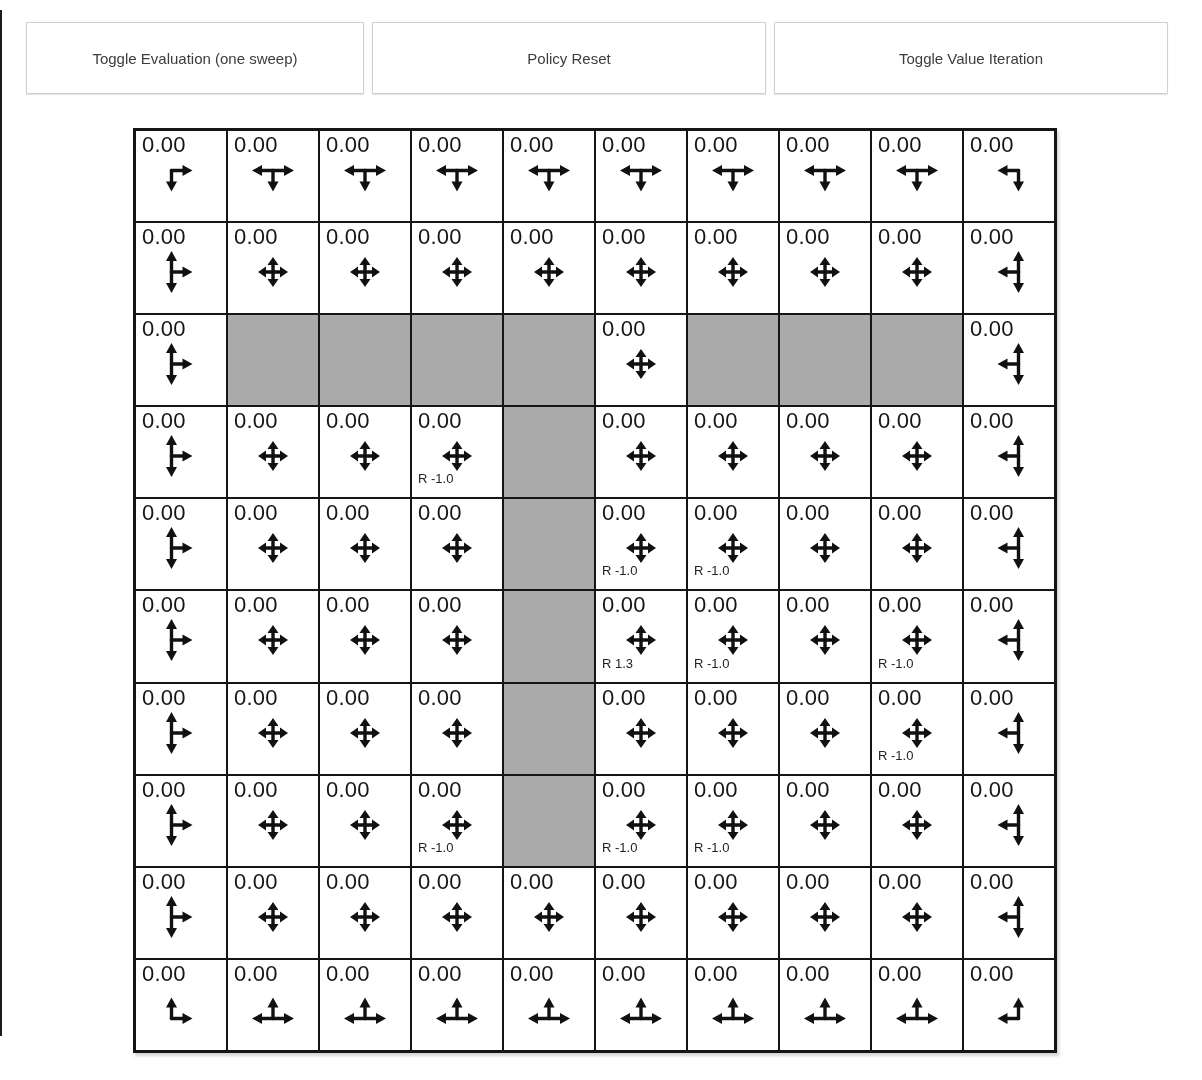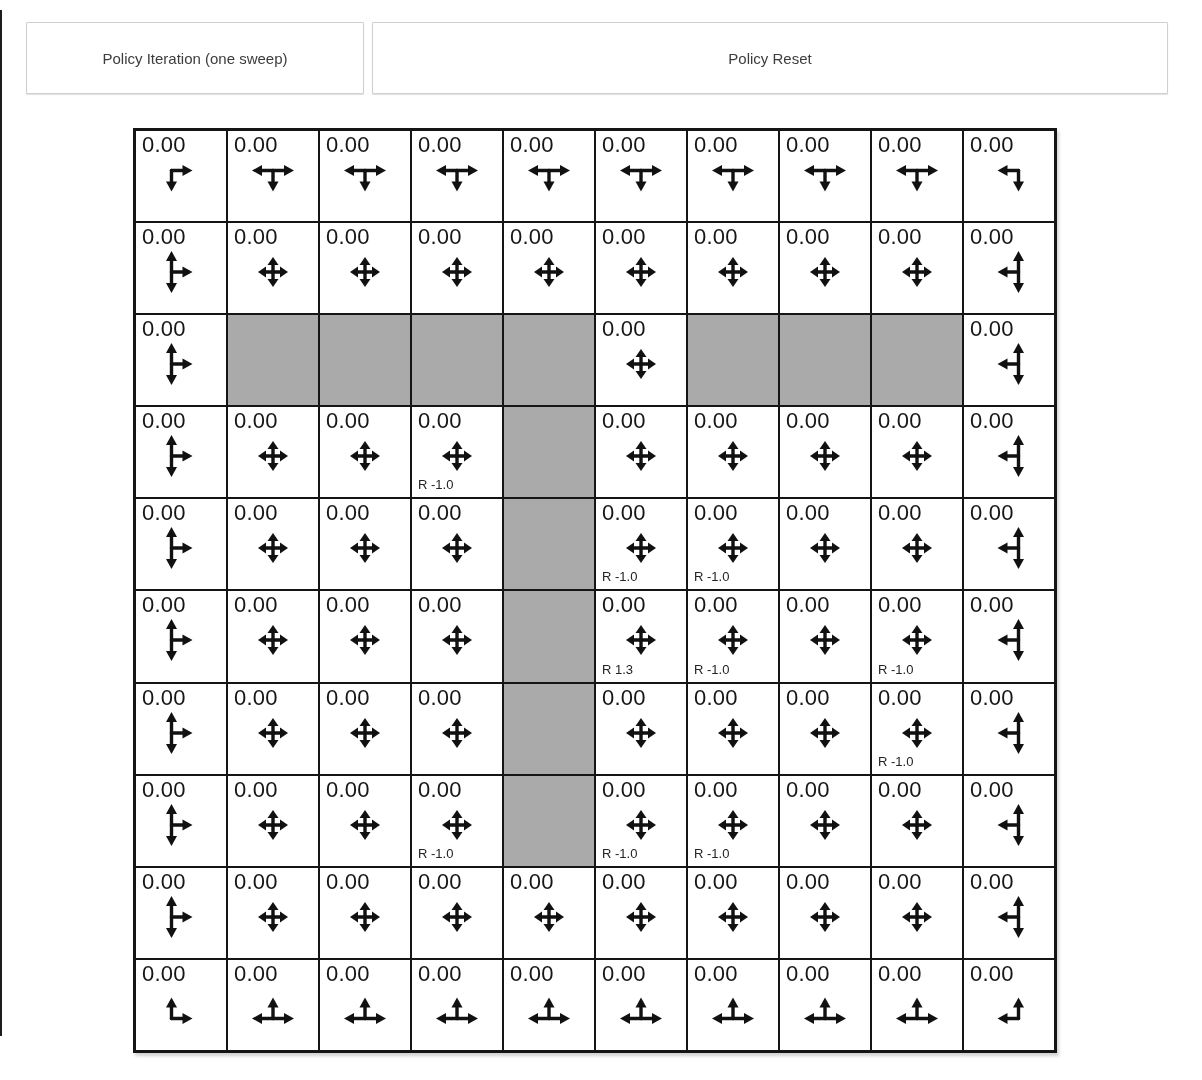--- a/index.html
+++ b/index.html
@@ -35,31 +35,32 @@
   .cell.wall{background:#aaaaaa;}
   .val{
     position:absolute;top:2px;left:6px;font-size:22px;color:#161616;
     letter-spacing:0.2px;line-height:1.1;
   }
   .arr{
     position:absolute;left:50%;top:27px;transform:translateX(-50%);
     pointer-events:none;
   }
   .rew{
-    position:absolute;left:6px;bottom:5px;font-size:13px;color:#232323;
+    position:absolute;left:6px;bottom:11px;font-size:13px;color:#232323;
   }
 </style>
 </head>
 <body>
 
 <div class="left-edge"></div>
 
 <div class="toolbar">
-  <button class="tbtn wide">Policy Iteration (one sweep)</button>
+  <button class="tbtn wide">Toggle Evaluation (one sweep)</button>
   <button class="tbtn norm">Policy Reset</button>
+  <button class="tbtn norm">Toggle Value Iteration</button>
 </div>
 
 <div class="grid" id="grid">
     <div class="cell">
       <span class="val">0.00</span>
       <svg class="arr" width="44" height="44" viewBox="0 0 44 44">
         <line x1="12.5" y1="12.5" x2="12.5" y2="23.5" stroke="#111" stroke-width="3.4" stroke-linecap="round"></line>
         <polygon fill="#111" points="12.5,33.5 7,23.5 18,23.5"></polygon>
         <line x1="12.5" y1="12.5" x2="23.5" y2="12.5" stroke="#111" stroke-width="3.4" stroke-linecap="round"></line>
         <polygon fill="#111" points="33.5,12.5 23.5,18 23.5,7"></polygon>

